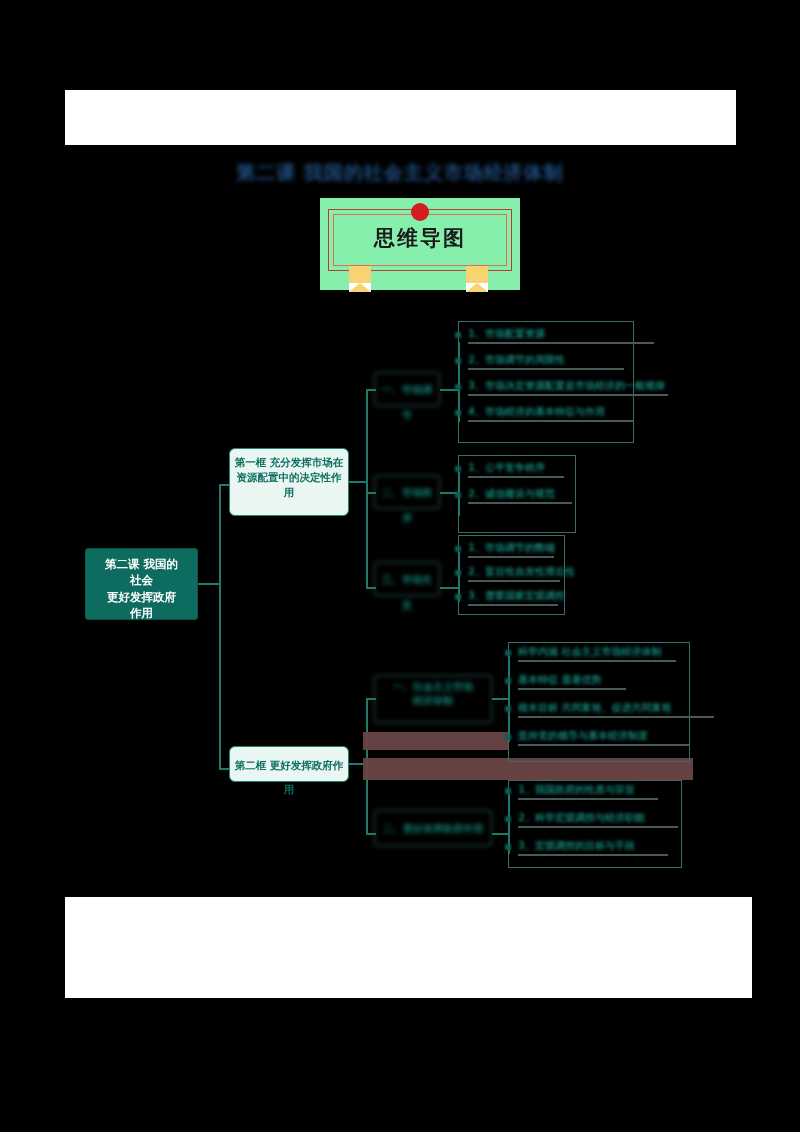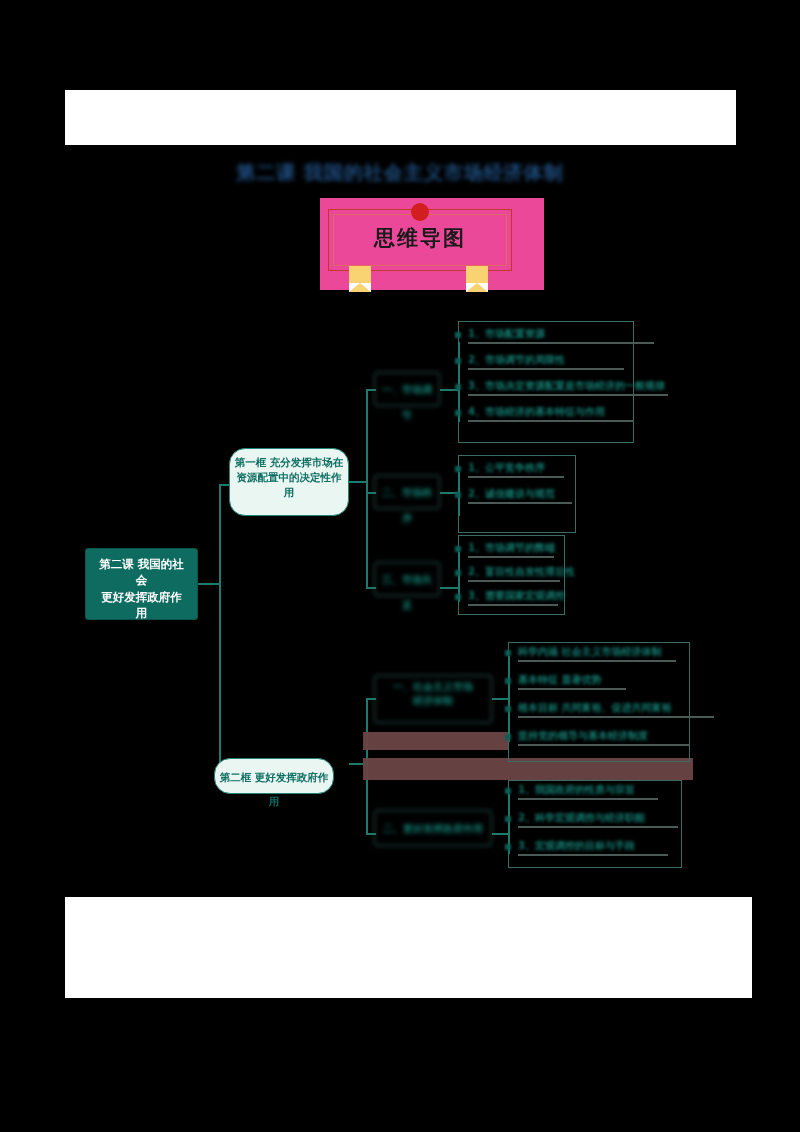--- a/index.html
+++ b/index.html
@@ -24,22 +24,22 @@
     font-size:19px;font-weight:bold;
     color:#1f4f82;
     letter-spacing:1px;
     filter:blur(2.1px);
     white-space:nowrap;
     line-height:28px;
   }
 
   
   #mindmap-banner{
-    position:absolute;left:320px;top:198px;width:224px;height:92px;
-    background:#ec4899;
+    position:absolute;left:320px;top:198px;width:200px;height:92px;
+    background:#86efac;
   }
   #banner-outer-frame{
     position:absolute;left:8px;top:11px;width:184px;height:62px;
     border:1.6px solid #c0392b;box-sizing:border-box;
   }
   #banner-inner-frame{
     position:absolute;left:13px;top:16px;width:174px;height:52px;
     border:1.2px solid #e06a5c;box-sizing:border-box;
   }
   #banner-dot{
@@ -72,24 +72,24 @@
   .node{
     position:absolute;box-sizing:border-box;
     color:#127a6e;
     font-weight:bold;
     text-align:center;
     line-height:1.42;
   }
   .node-root{
     background:#0e6b60;color:#ffffff;
     border:1.5px solid #0b544b;border-radius:3px;
-    font-size:11.5px;padding:7px 10px;
+    font-size:11.5px;padding:7px 16px;
   }
   .node-branch{
-    background:#eaf6f2;border:1.5px solid #1d8575;border-radius:16px;
+    background:#eaf6f2;border:1.5px solid #1d8575;border-radius:6px;
     color:#0f6e62;font-size:10.5px;padding:6px 4px;
   }
   .node-sub{
     background:transparent;border:1.6px solid #2f6b62;border-radius:3px;
     color:#127a6e;font-size:10px;padding:4px 3px;
     filter:blur(1.9px);
   }
   .node-leafbox{
     border:1.6px solid #3a6b65;
     background:transparent;
@@ -195,21 +195,21 @@
     <div class="bullet" style="left:455px;top:246px;"></div>
     <div class="leaf" style="left:468px;top:241px;">1、市场调节的弊端</div>
     <div class="hline" style="left:468px;top:256px;width:86px;"></div>
     <div class="bullet" style="left:455px;top:270px;"></div>
     <div class="leaf" style="left:468px;top:265px;">2、盲目性自发性滞后性</div>
     <div class="hline" style="left:468px;top:280px;width:92px;"></div>
     <div class="bullet" style="left:455px;top:294px;"></div>
     <div class="leaf" style="left:468px;top:289px;">3、需要国家宏观调控</div>
     <div class="hline" style="left:468px;top:304px;width:90px;"></div>
 
-    <div class="node node-branch" style="left:214px;top:446px;width:120px;height:36px;line-height:24px;margin-top:12px;">
+    <div class="node node-branch" style="left:229px;top:446px;width:120px;height:36px;line-height:24px;">
       <div>第二框  更好发挥政府作用</div>
     </div>
 
     <div class="conn conn-h" style="left:349px;top:463px;width:18px;"></div>
     <div class="conn conn-v" style="left:366px;top:398px;height:136px;"></div>
     <div class="conn conn-h" style="left:366px;top:398px;width:10px;"></div>
     <div class="conn conn-h" style="left:366px;top:533px;width:10px;"></div>
 
     <div class="maroon" style="left:363px;top:432px;width:145px;height:18px;opacity:.95;"></div>
     <div class="maroon" style="left:363px;top:458px;width:330px;height:22px;opacity:.95;"></div>

